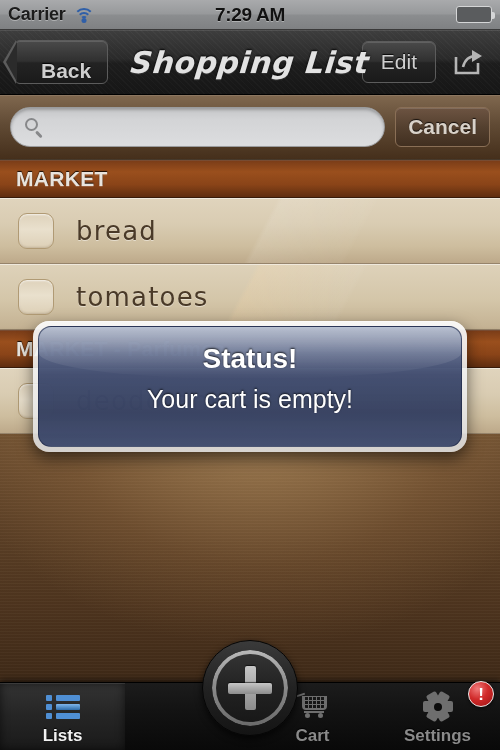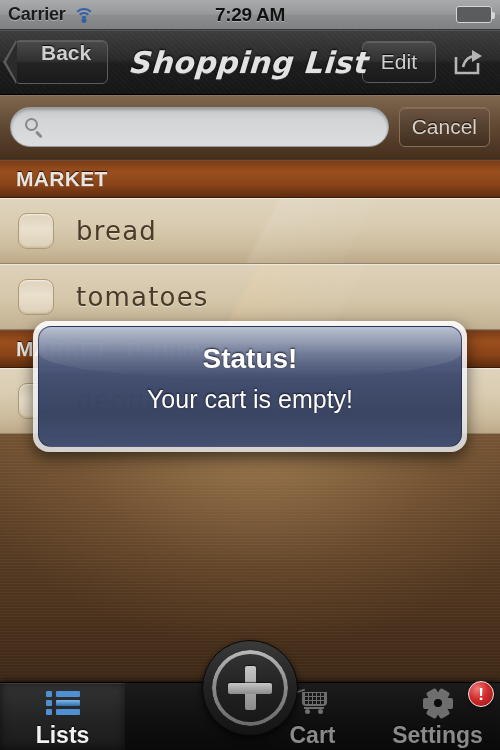--- a/index.html
+++ b/index.html
@@ -61,21 +61,21 @@
   .navbar{
     position:relative; height:65px; width:100%;
     background:
       repeating-linear-gradient(45deg, rgba(255,255,255,.025) 0 1px, rgba(0,0,0,0) 1px 4px),
       linear-gradient(to bottom,#3e3e3e 0%,#2a2a2a 45%,#1d1d1d 52%,#161616 100%);
     border-bottom:1px solid #000;
     display:flex; align-items:center; padding:0 8px;
     box-shadow:inset 0 1px 0 rgba(255,255,255,.10);
   }
   .btn-back{
-    position:relative; height:44px; display:flex; align-items:flex-start;
+    position:relative; height:44px; display:flex; align-items:flex-end;
     padding:0 16px 0 26px; margin-left:6px;
     background:linear-gradient(to bottom,#4a4a4a 0%,#303030 48%,#232323 52%,#1a1a1a 100%);
     border:1px solid #5c5c5c; border-radius:6px;
     color:#cfcfcf; font-size:21px; font-weight:bold;
     text-shadow:0 -1px 1px rgba(0,0,0,.9);
     box-shadow:inset 0 1px 0 rgba(255,255,255,.13);
   }
   .btn-back:before{
     content:""; position:absolute; left:-12px; top:50%; transform:translateY(-50%);
     width:0; height:0; border-top:22px solid transparent; border-bottom:22px solid transparent;
@@ -139,21 +139,21 @@
   .search-input{
     flex:1; border:0; background:transparent; outline:none;
     font-family:"Liberation Sans",sans-serif; font-size:19px; color:#333;
     padding:0 10px;
   }
   .search-input::placeholder{ color:#9a9a9a; }
   .btn-cancel{
     height:40px; padding:0 12px; display:flex; align-items:center;
     background:linear-gradient(to bottom,#6d5442 0%,#54402f 50%,#412f20 100%);
     border:1px solid #8a6f56; border-radius:6px;
-    color:#d9d2c9; font-size:21px; font-weight:normal;
+    color:#d9d2c9; font-size:21px; font-weight:bold;
     text-shadow:0 -1px 1px rgba(0,0,0,.8);
     box-shadow:inset 0 1px 0 rgba(255,255,255,.14);
   }
 
   
   .content{
     position:absolute; top:160px; left:0; right:0; bottom:68px;
     overflow:hidden;
     background:
       radial-gradient(ellipse 420px 300px at 52% 52%, rgba(255,214,150,.34) 0%, rgba(255,190,120,.10) 45%, rgba(0,0,0,0) 72%),
@@ -259,21 +259,21 @@
   }
   .tab{
     flex:1; position:relative; display:flex; flex-direction:column;
     align-items:center; justify-content:center; gap:4px; padding-top:4px;
   }
   .tab.selected{
     background:linear-gradient(to bottom,#343434 0%,#262626 45%,#1a1a1a 100%);
     box-shadow:inset 0 1px 0 rgba(255,255,255,.10), inset 0 0 10px rgba(0,0,0,.6);
   }
   .tab .tab-label{
-    font-size:23px; font-weight:bold; color:#8a8a8a;
+    font-size:17px; font-weight:bold; color:#8a8a8a;
     text-shadow:0 -1px 1px rgba(0,0,0,.9);
   }
   .tab.selected .tab-label{ color:#f2f2f2; }
   .tab.spacer{ pointer-events:none; }
   .tab-icon{ height:30px; display:flex; align-items:center; justify-content:center; }
 
   
   .ico-lists{ width:34px; height:24px; display:flex; flex-direction:column; justify-content:space-between; }
   .ico-lists .ln{ display:flex; align-items:center; gap:4px; height:6px; }
   .ico-lists .dot{ width:6px; height:6px; background:#4f8fd4; border-radius:1px; }

